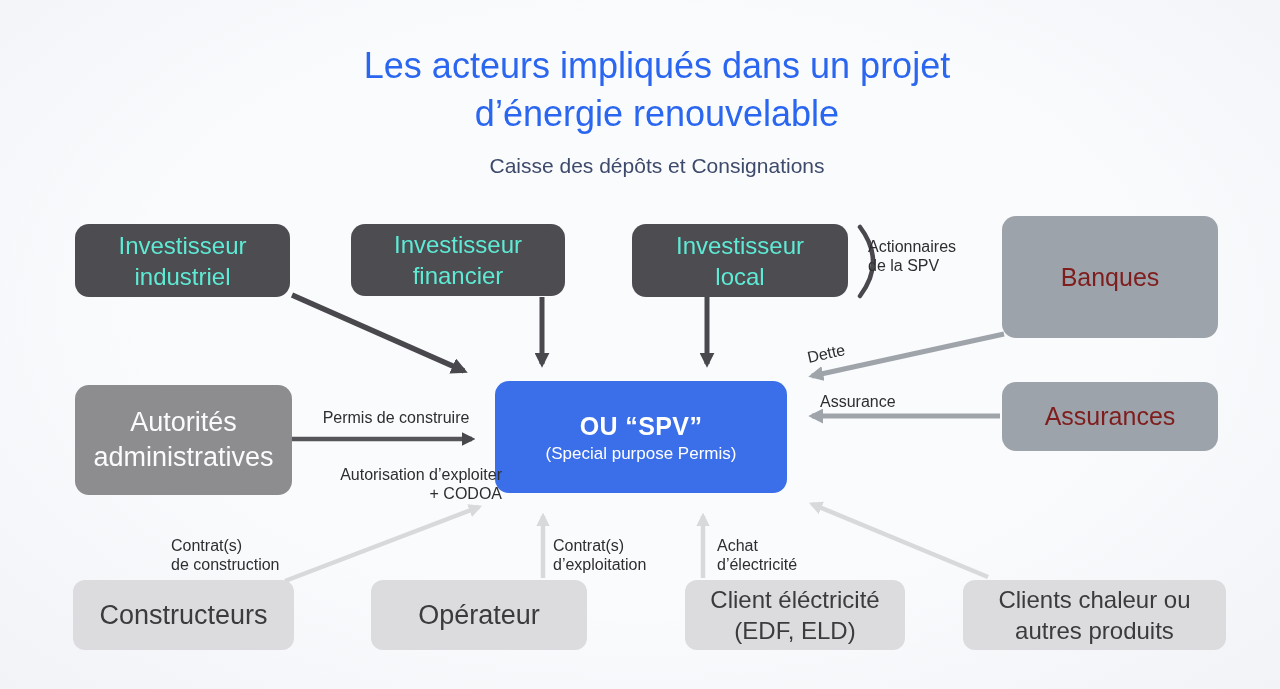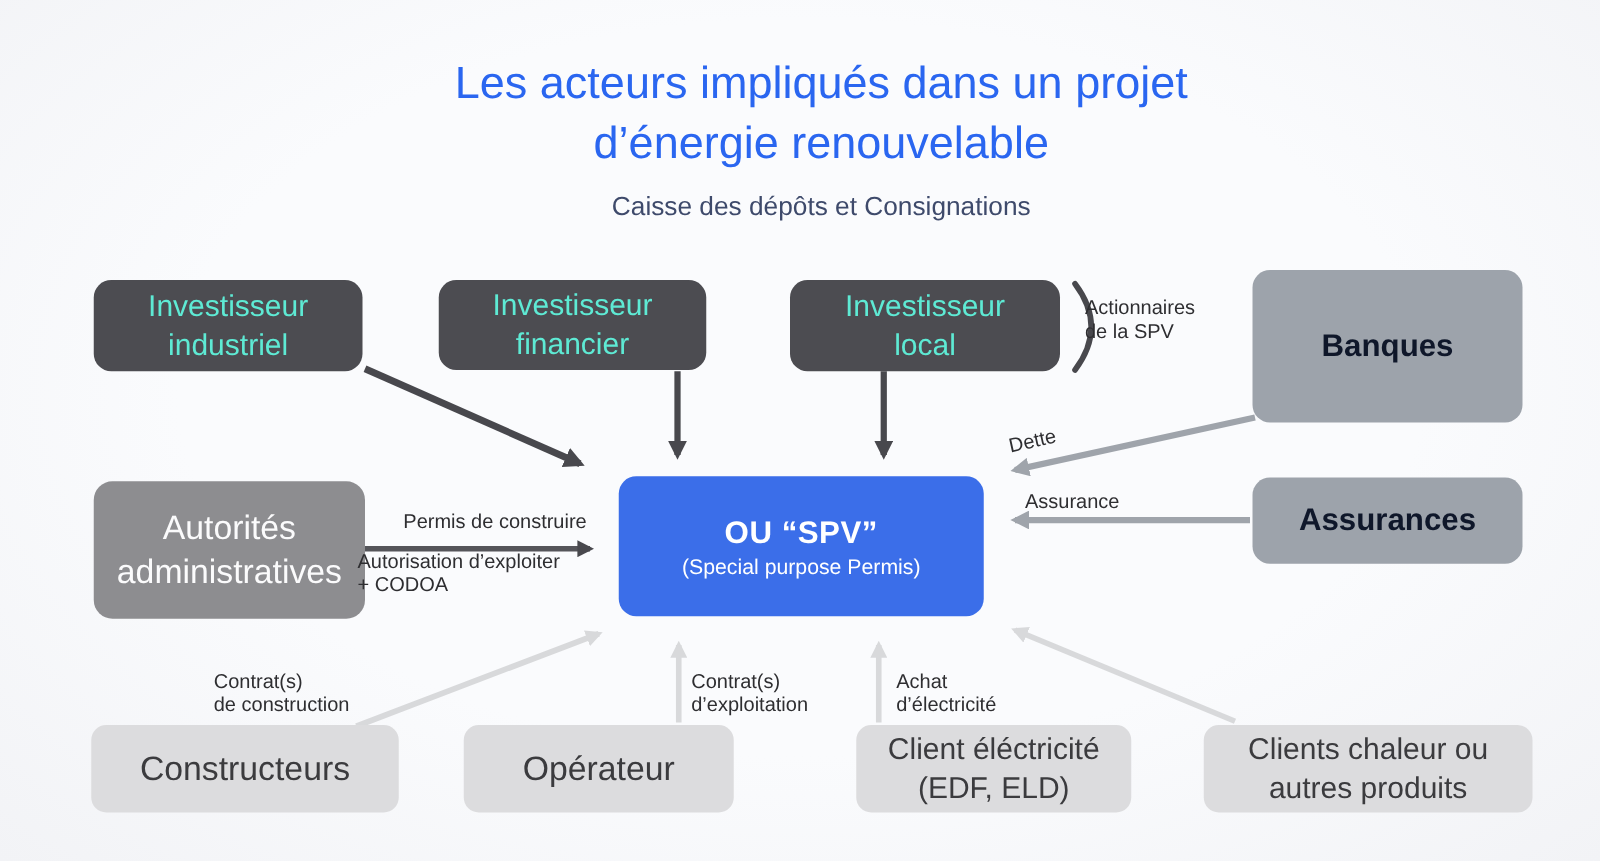--- a/index.html
+++ b/index.html
@@ -14,45 +14,45 @@
   .subtitle   { margin-top:16px; font-size:21px; line-height:24px; font-weight:500; color:#3e4a6b; }
 
   
   .node {
     position:absolute; display:flex; flex-direction:column;
     align-items:center; justify-content:center; text-align:center;
     white-space:pre-line; border-radius:14px; box-sizing:border-box;
   }
   .dark   { background:#4c4c51; color:#5eead4; font-size:24px; line-height:31px; font-weight:500; }
   .medium { background:#8d8d90; color:#fbfbfc; font-size:27px; line-height:35px; font-weight:500; }
-  .cool   { background:#9da3ab; color:#0f172a; font-size:25px; font-weight:700; }
+  .cool   { background:#9da3ab; color:#7f1d1d; font-size:25px; font-weight:400; }
   .light  { background:#dcdcde; color:#3b3b3e; font-size:27px; line-height:32px; border-radius:12px; }
   .light.two { font-size:24px; line-height:31px; }
   .spv    { background:#3b6ee9; color:#ffffff; }
   .spv-l1 { font-size:25px; line-height:31px; font-weight:600; letter-spacing:0.4px; }
   .spv-l2 { font-size:25px; line-height:31px; font-weight:600; letter-spacing:0.4px; }
   .spv-l3 { font-size:17px; line-height:21px; font-weight:500; margin-top:1px; }
 
   #n-industriel    { left:75px;   top:224px; width:215px; height:73px; }
   #n-financier     { left:351px;  top:224px; width:214px; height:72px; }
   #n-local         { left:632px;  top:224px; width:216px; height:73px; }
   #n-banques       { left:1002px; top:216px; width:216px; height:122px; }
-  #n-autorites     { left:75px;   top:385px; width:217px; height:110px;border-radius:15px; }
+  #n-autorites     { left:75px;   top:385px; width:217px; height:110px; }
   #n-spv           { left:495px;  top:381px; width:292px; height:112px; }
   #n-assurances    { left:1002px; top:382px; width:216px; height:69px;  }
-  #n-constructeurs { left:73px;   top:580px; width:246px; height:70px; }
+  #n-constructeurs { left:73px;   top:580px; width:221px; height:70px; }
   #n-operateur     { left:371px;  top:580px; width:216px; height:70px; }
   #n-client        { left:685px;  top:580px; width:220px; height:70px; }
   #n-chaleur       { left:963px;  top:580px; width:263px; height:70px; }
 
   
   .lbl { position:absolute; font-size:16px; line-height:19px; color:#2e2e31; white-space:pre-line; }
   #l-actionnaires { left:868px; top:237px; }
   #l-permis       { left:296px; top:408px; width:200px; text-align:center; }
-  #l-autorisation { left:286px; top:440px; width:216px; text-align:left; }
+  #l-autorisation { left:286px; top:465px; width:216px; text-align:right; }
   #l-dette        { left:807px; top:344px; transform:rotate(-12.5deg); }
   #l-assurance    { left:820px; top:392px; }
   #l-construction { left:171px; top:536px; }
   #l-exploitation { left:553px; top:536px; }
   #l-achat        { left:717px; top:536px; }
 
   .arrow-layer { position:absolute; left:0; top:0; width:1280px; height:689px; }
 </style>
 </head>
 <body>

